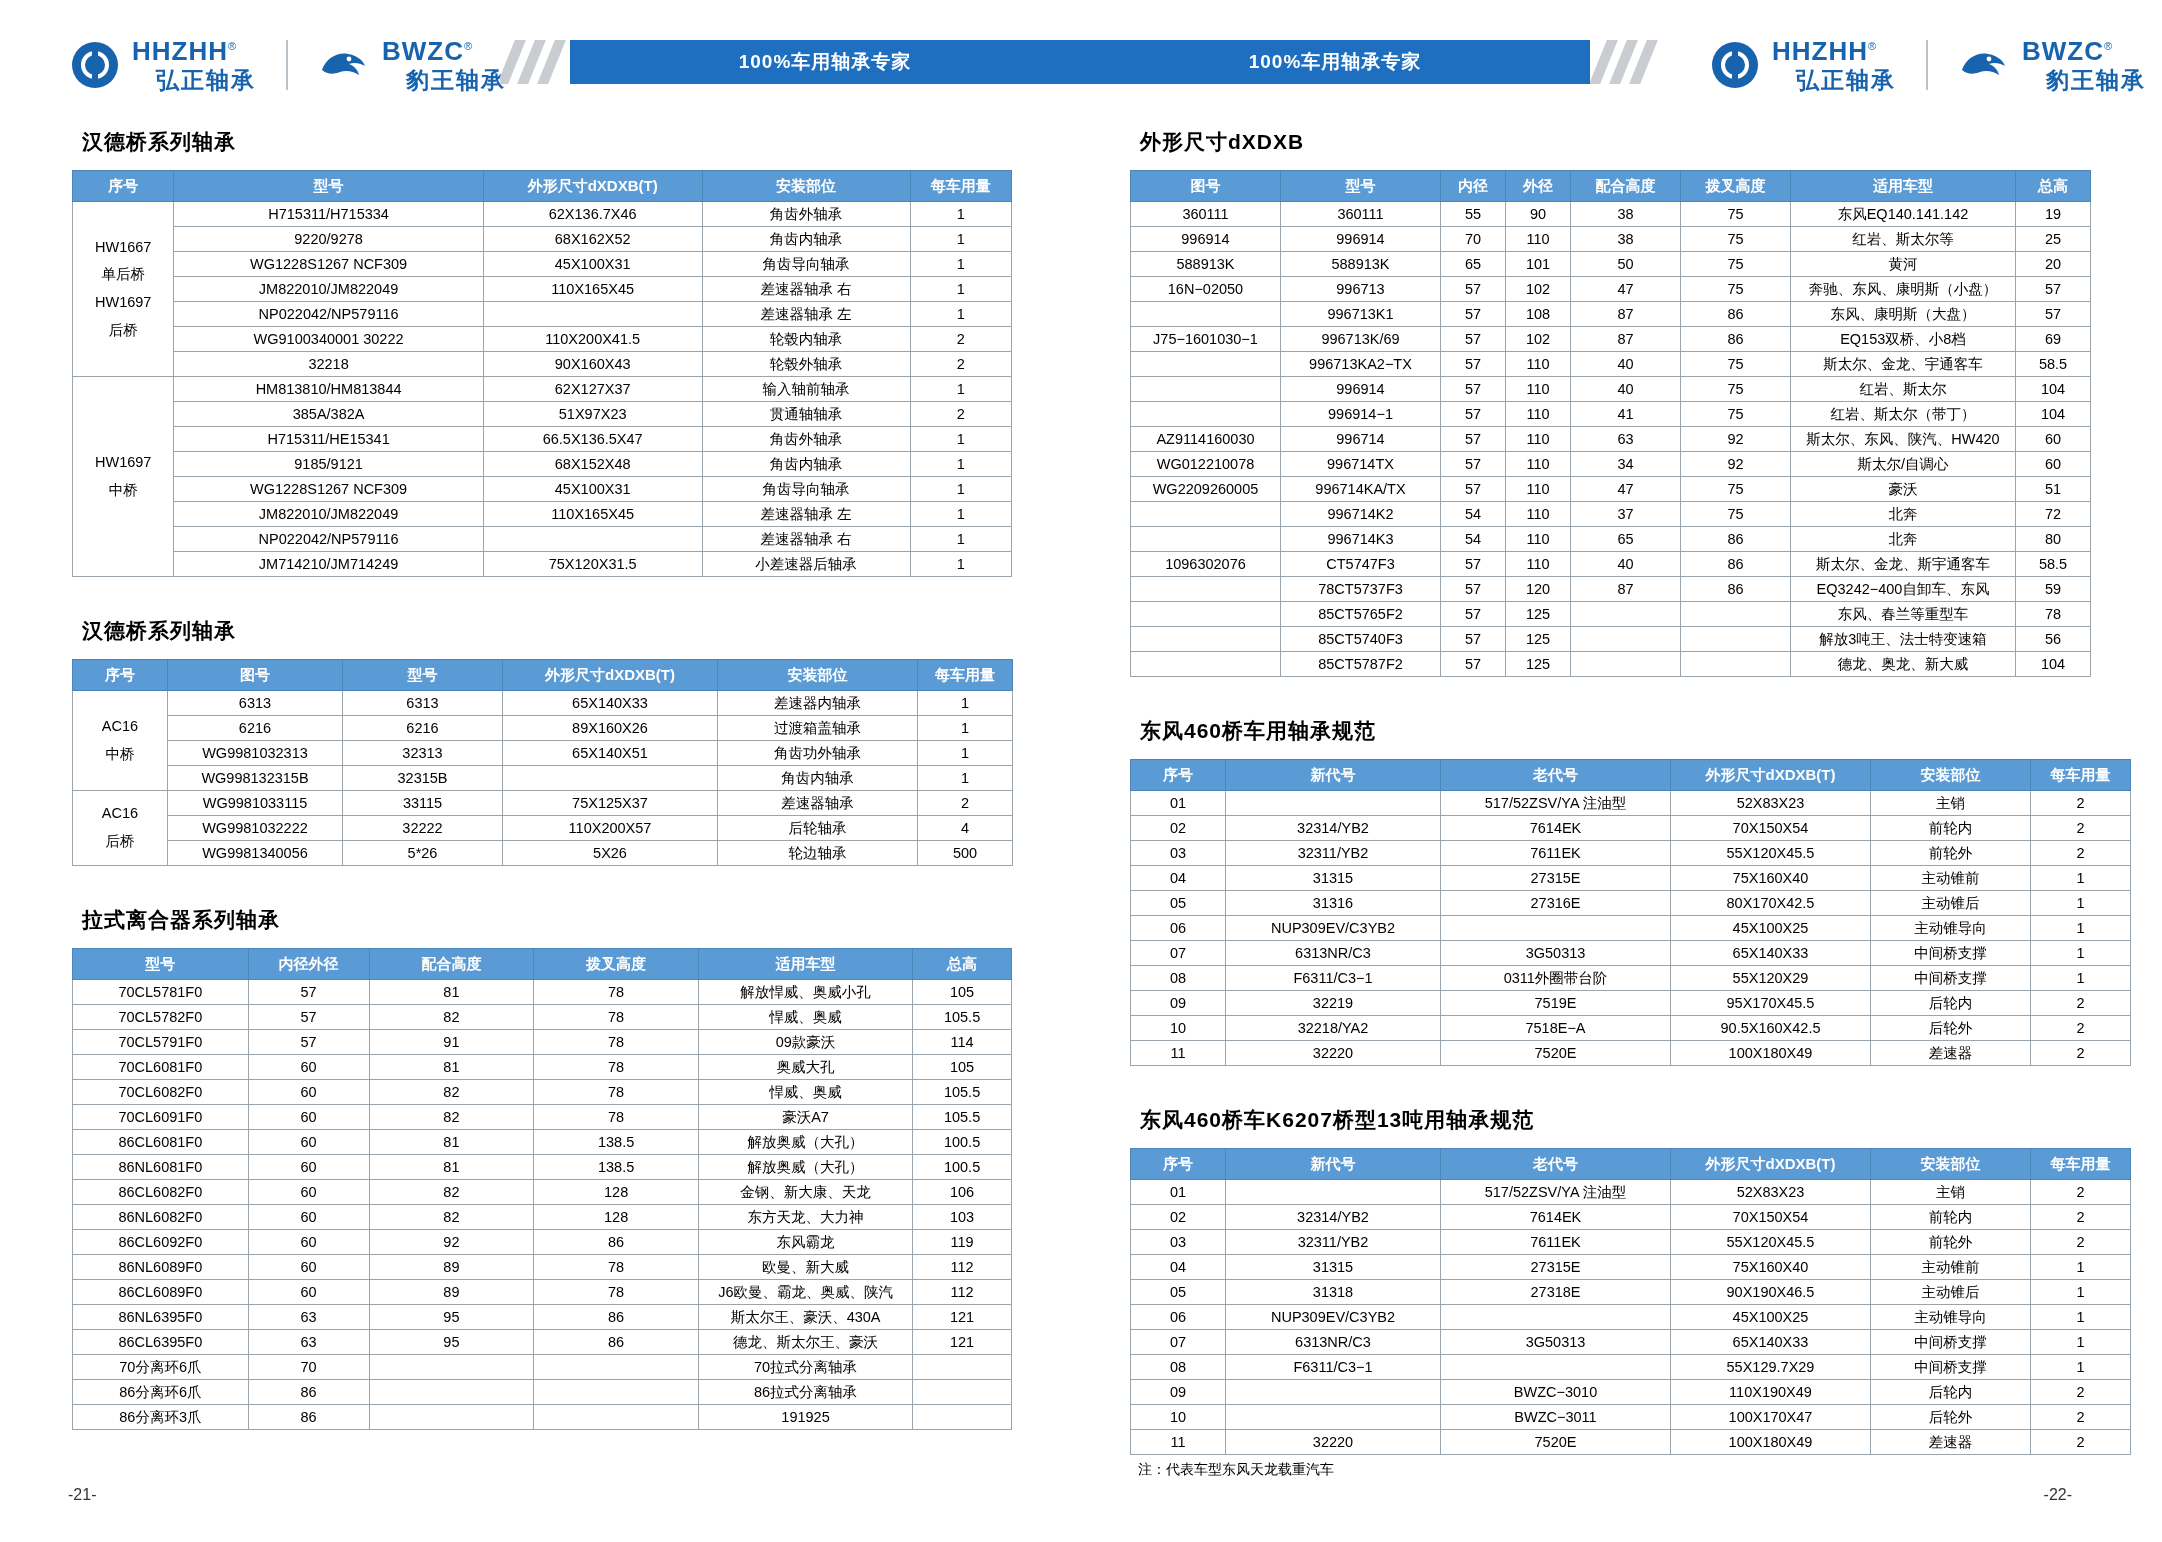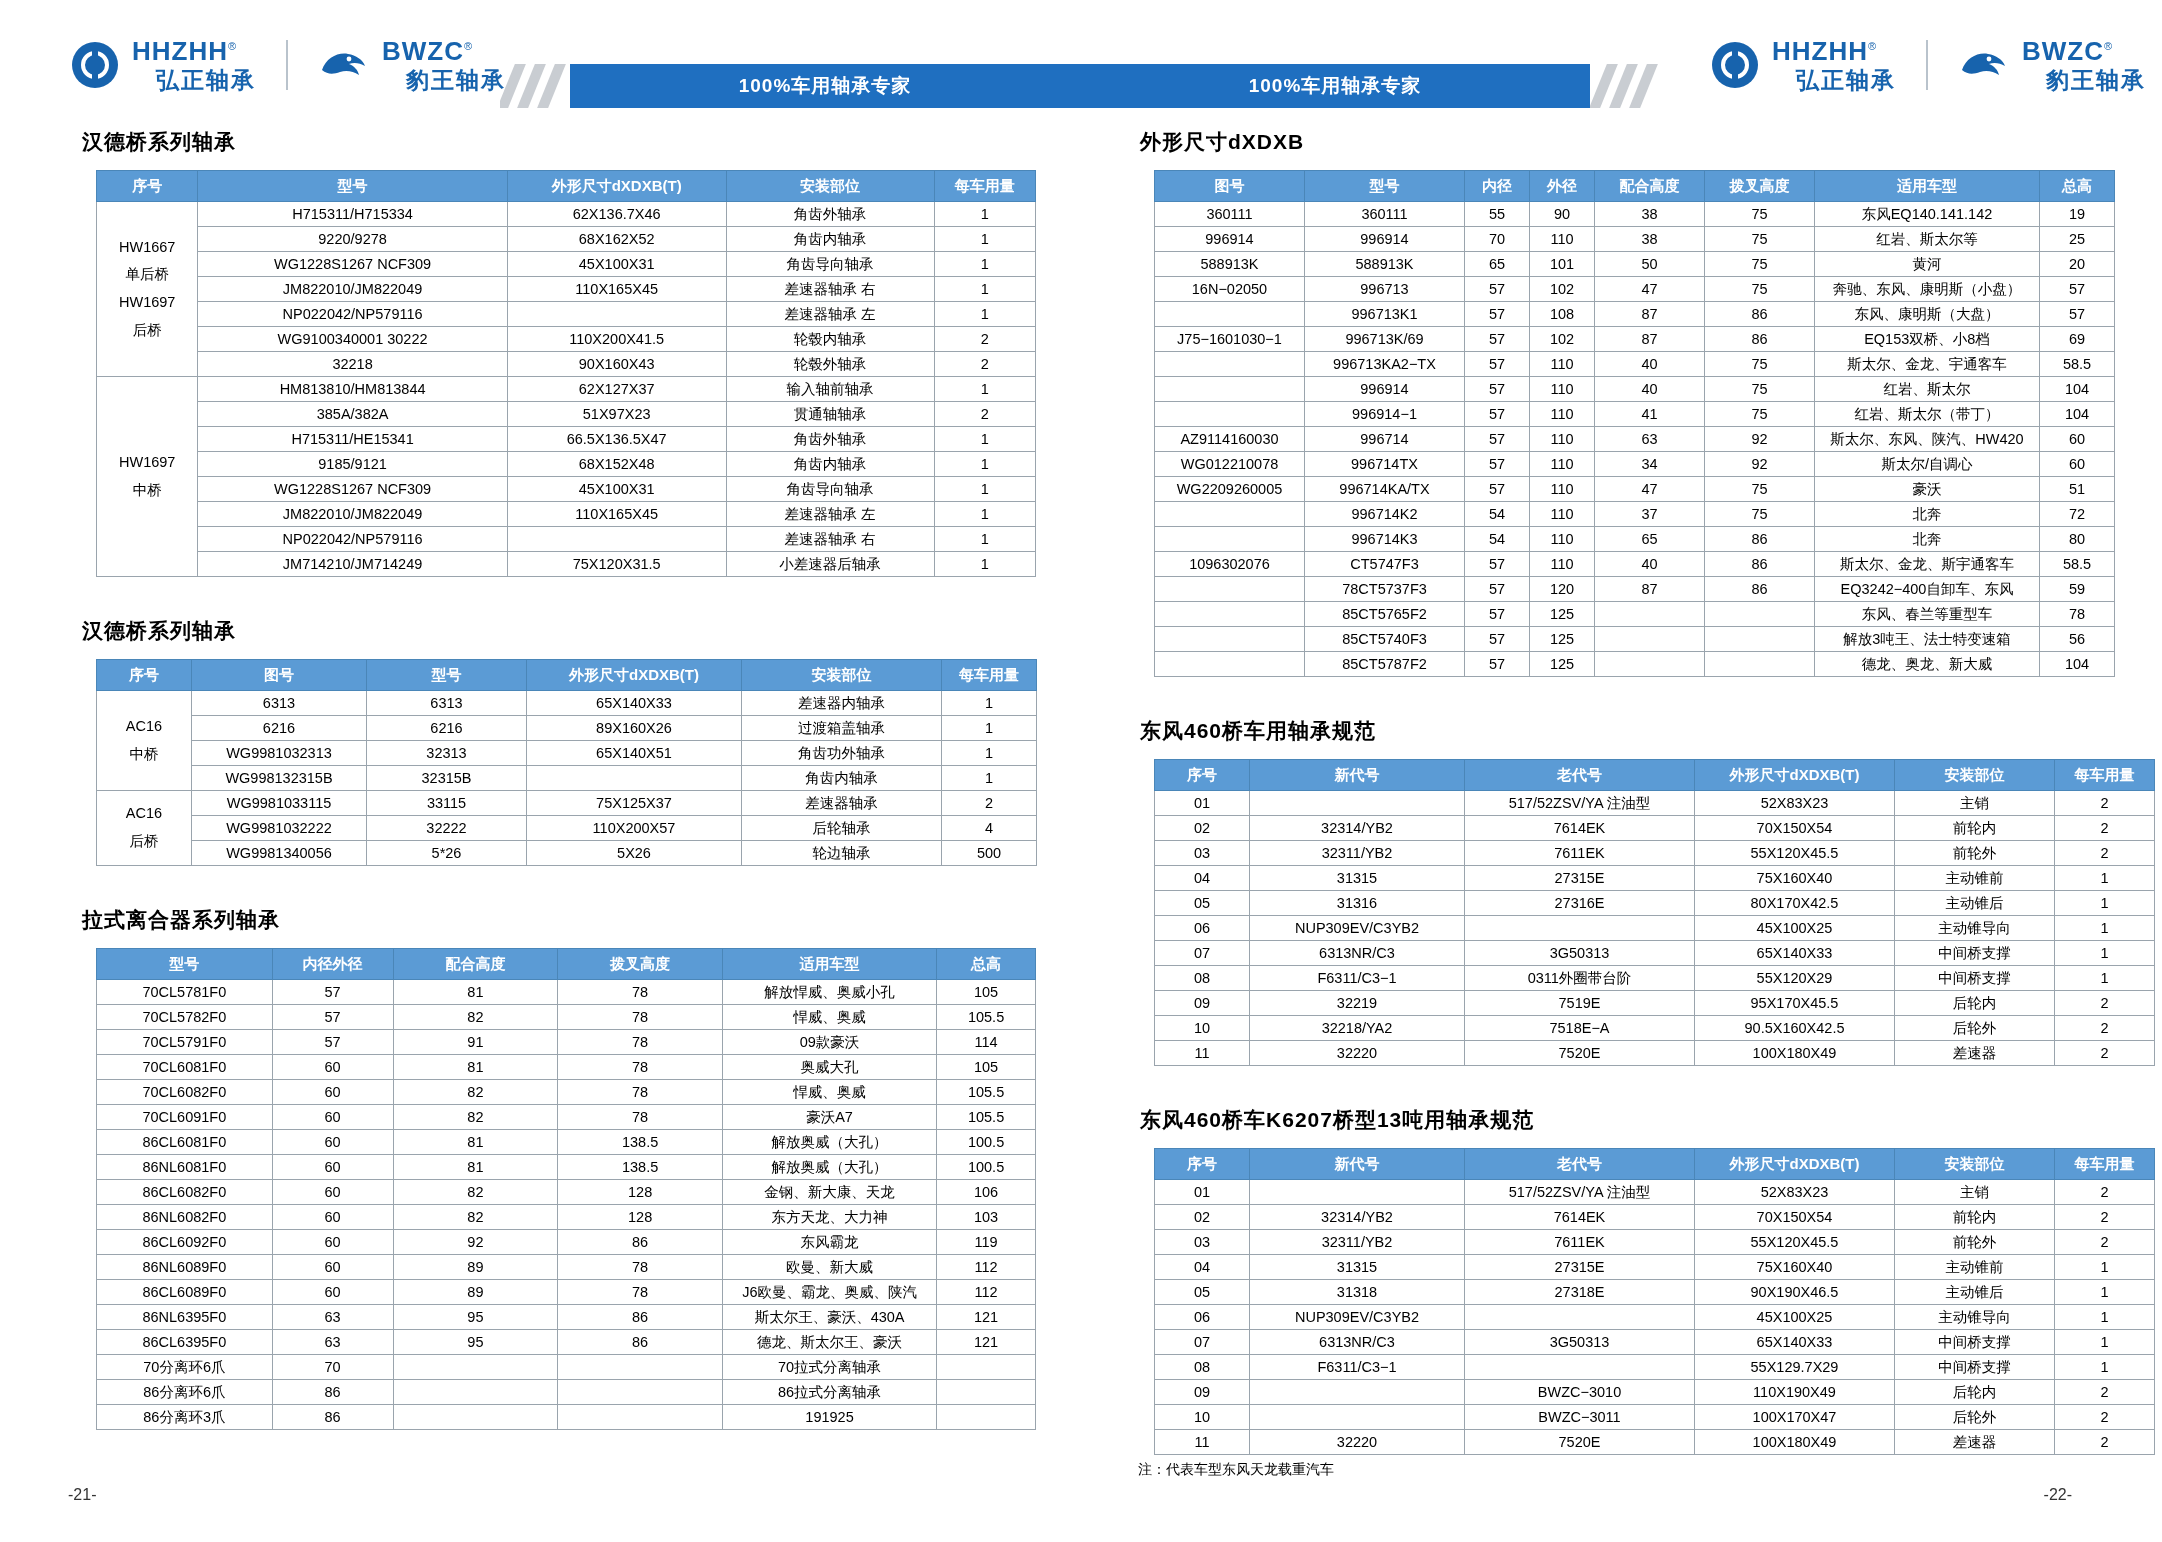--- a/index.html
+++ b/index.html
@@ -34,21 +34,21 @@
   .logo-cn{font-size:23px;font-weight:bold;color:#1763ad;margin-top:5px;letter-spacing:2px;margin-left:24px;}
   .logo-divider{width:2px;height:50px;background:#b9c3cc;margin:0 16px;}
   .bwzc-mark{
     width:50px;height:42px;flex:0 0 auto;position:relative;
   }
   .bwzc-mark svg{display:block;}
   .bwzc-text .logo-en{color:#1763ad;}
   .bwzc-text .logo-cn{color:#1763ad;}
 
   .banner{
-    position:absolute;left:500px;top:64px;width:1160px;height:28px;
+    position:absolute;left:500px;top:40px;width:1160px;height:28px;
   }
   .banner-bar{
     position:absolute;left:70px;top:0;width:1020px;height:44px;background:#1f6fc0;
   }
   .banner-slashes{position:absolute;top:0;height:44px;width:70px;overflow:hidden;}
   .banner-slashes.left{left:0;}
   .banner-slashes.right{left:1090px;}
   .sl{position:absolute;top:-4px;width:11px;height:52px;background:#c9cdd2;transform:skewX(-22deg);}
   .banner-text{
     position:absolute;top:0;height:44px;line-height:44px;
@@ -60,21 +60,21 @@
   
   .col{position:absolute;top:128px;}
   .col-left{left:72px;width:940px;}
   .col-right{left:1130px;width:960px;}
 
   .sec-title{
     font-size:21px;font-weight:bold;color:#000;margin:0 0 14px 10px;letter-spacing:1px;
   }
   .sec-title.gap{margin-top:40px;}
 
-  table{border-collapse:collapse;width:100%;table-layout:fixed;margin-left:24px;}
+  table{border-collapse:collapse;width:100%;table-layout:fixed;}
   th,td{
     border:1px solid #9aa4ad;
     font-size:14.5px;
     text-align:center;
     height:22px;
     padding:1px 2px;
     color:#000;
     overflow:hidden;
     white-space:nowrap;
   }

